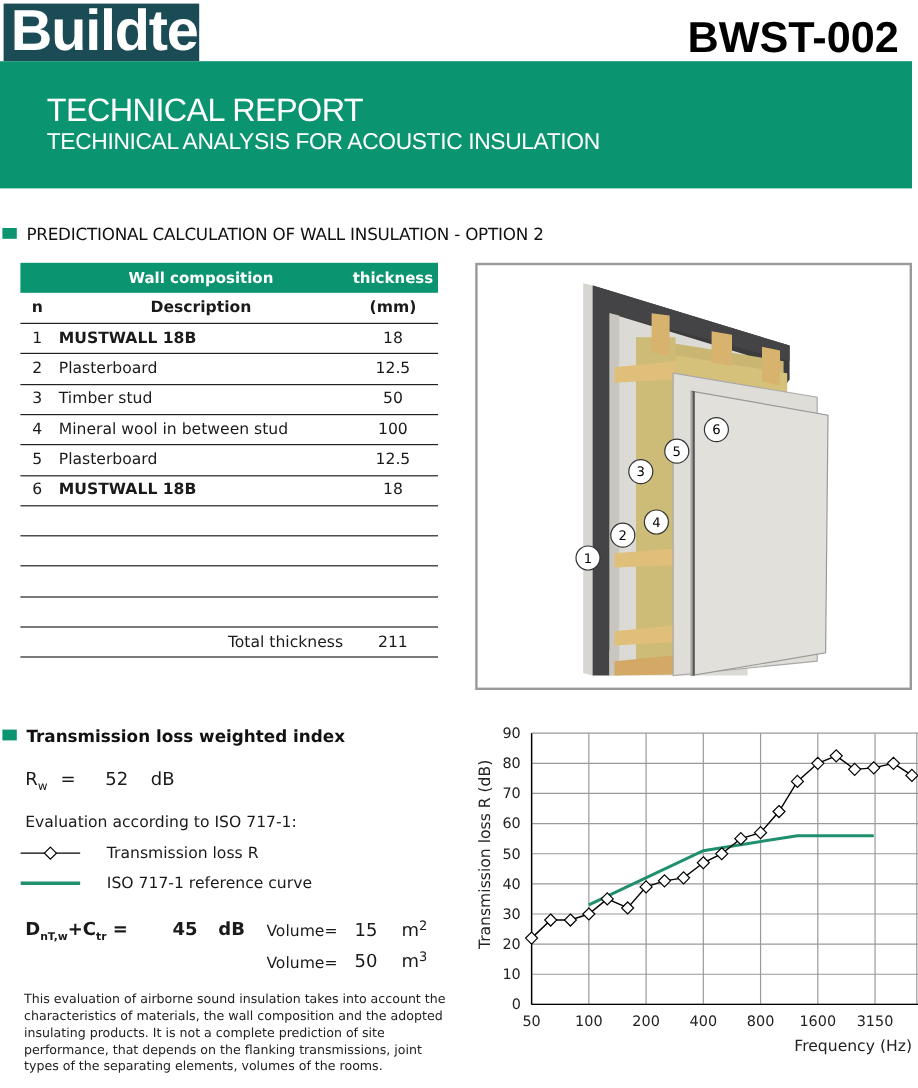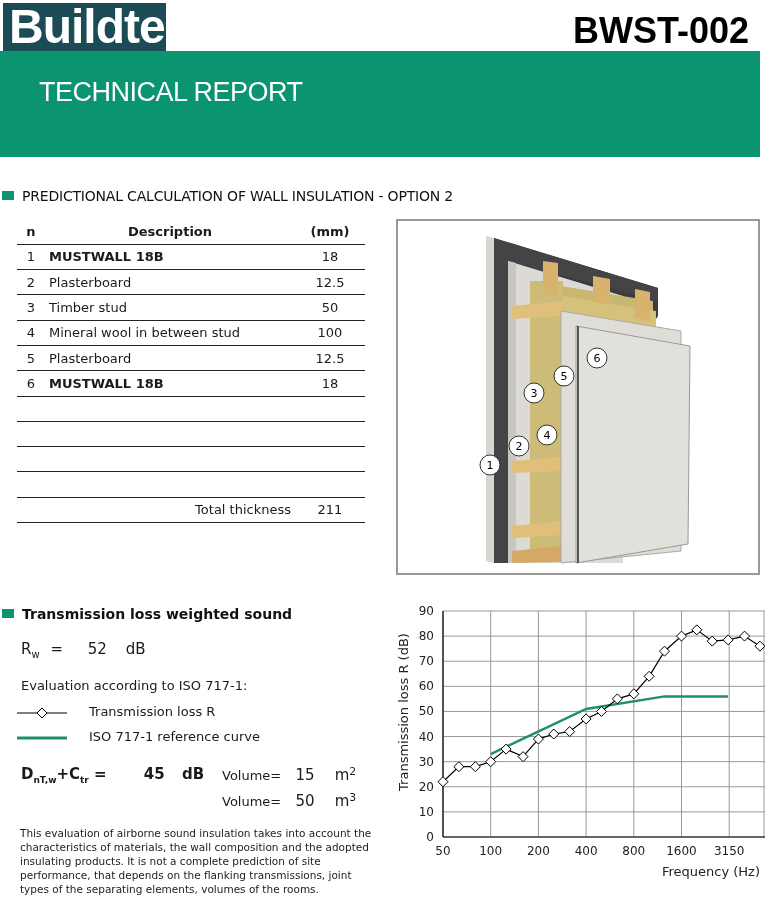--- a/index.html
+++ b/index.html
@@ -53,28 +53,34 @@
   .chart { left: 390px; top: 600px; width: 375px; height: 290px; }
 </style>
 </head>
 <body>
 
 <div class="abs logo">Buildtec</div>
 <div class="abs doc-code">BWST-002</div>
 
 <div class="abs band">
   <div class="t1">TECHNICAL REPORT</div>
+  <div class="t2">TECHINICAL ANALYSIS FOR ACOUSTIC INSULATION</div>
 </div>
 
 <div class="abs sec-title sec1">
   <span class="sq"></span><span>PREDICTIONAL CALCULATION OF WALL INSULATION - OPTION 2</span>
 </div>
 
 <table class="wall">
   <tbody>
+      <tr class="gh">
+    <th></th>
+    <th>Wall composition</th>
+    <th class="v" style="text-align:right;">thickness</th>
+  </tr>
   <tr class="sh">
     <th style="text-align:center;">n</th>
     <th>Description</th>
     <th class="v">(mm)</th>
   </tr>
   </tbody>
     <tbody id="wall-rows">
       <tr class="row">
         <td class="n">1</td>
         <td class="b">MUSTWALL 18B</td>
@@ -172,21 +178,21 @@
         <text x="149" y="218">4</text>
       <circle cx="166" cy="155" r="10" fill="#fff" stroke="#333"></circle>
         <text x="166" y="159">5</text>
       <circle cx="199" cy="137" r="10" fill="#fff" stroke="#333"></circle>
         <text x="199" y="141">6</text>
     </g>
   </svg>
 </div>
 
 <div class="abs sec-title sec2">
-  <span class="sq"></span><span>Transmission loss weighted sound</span>
+  <span class="sq"></span><span>Transmission loss weighted index</span>
 </div>
 
 <div class="abs rw">
   <span>R</span><sub>w</sub>
   <span style="margin-left:6px">=</span>
   <span style="margin-left:20px">52</span>
   <span style="margin-left:14px">dB</span>
 </div>
 
 <div class="abs eval">Evaluation according to  ISO 717-1:</div>

